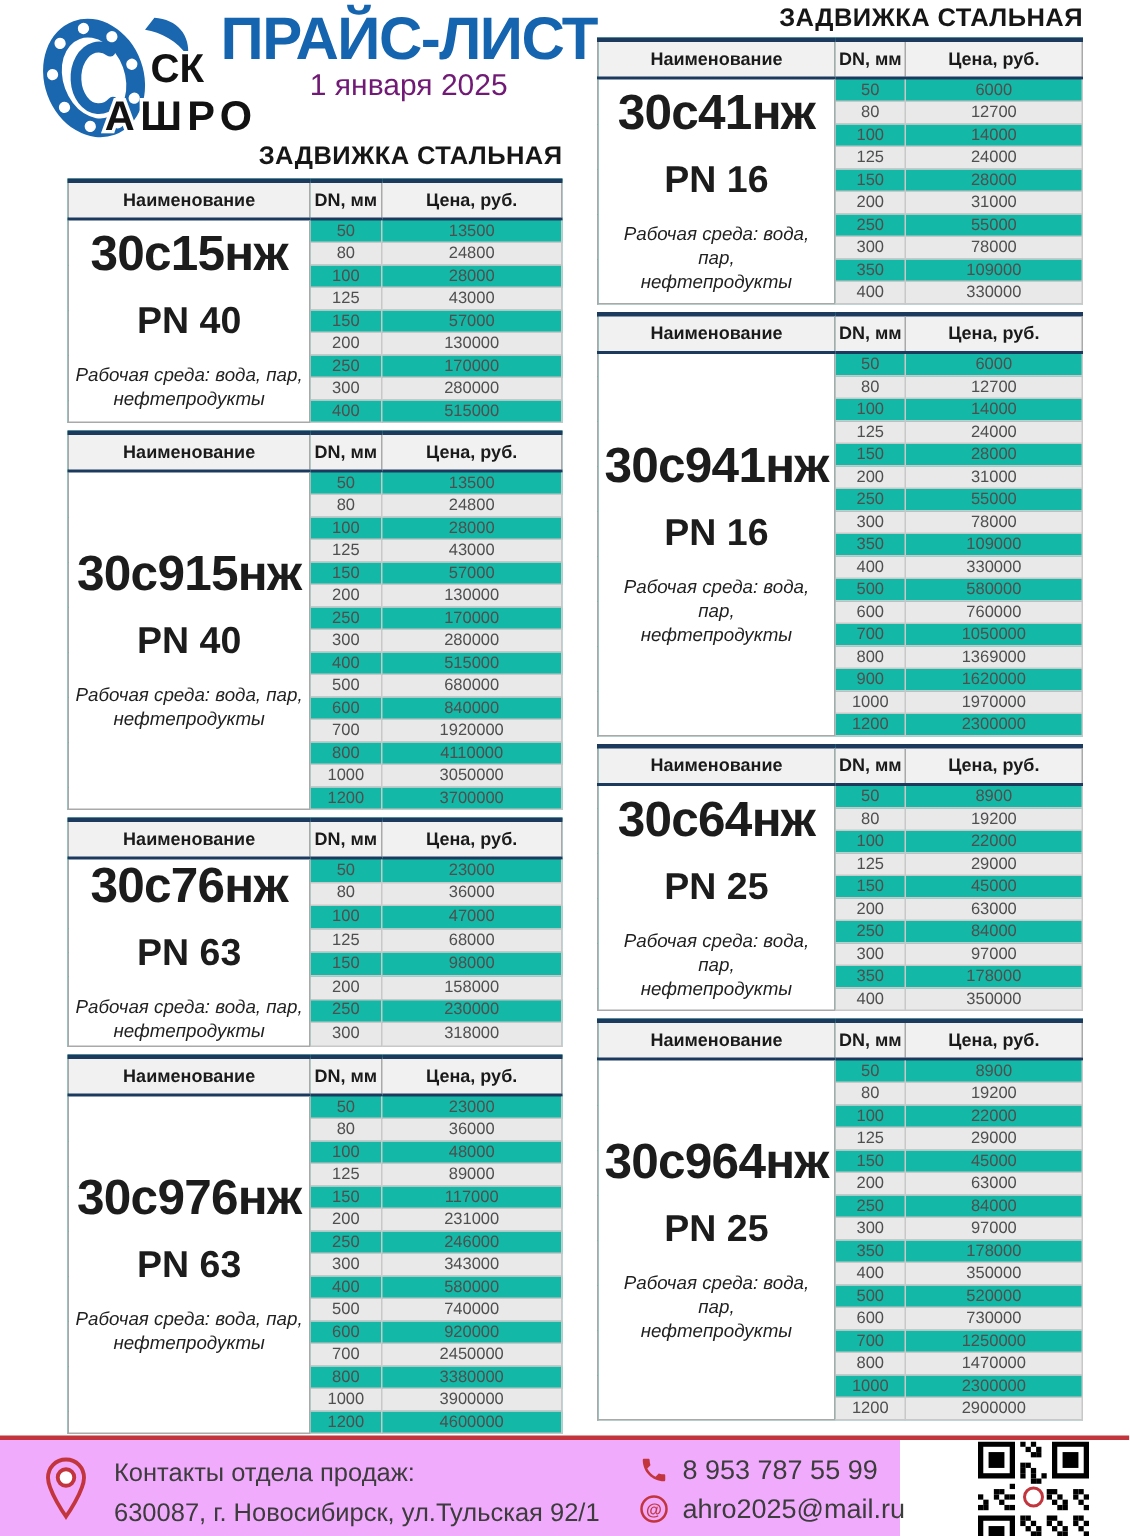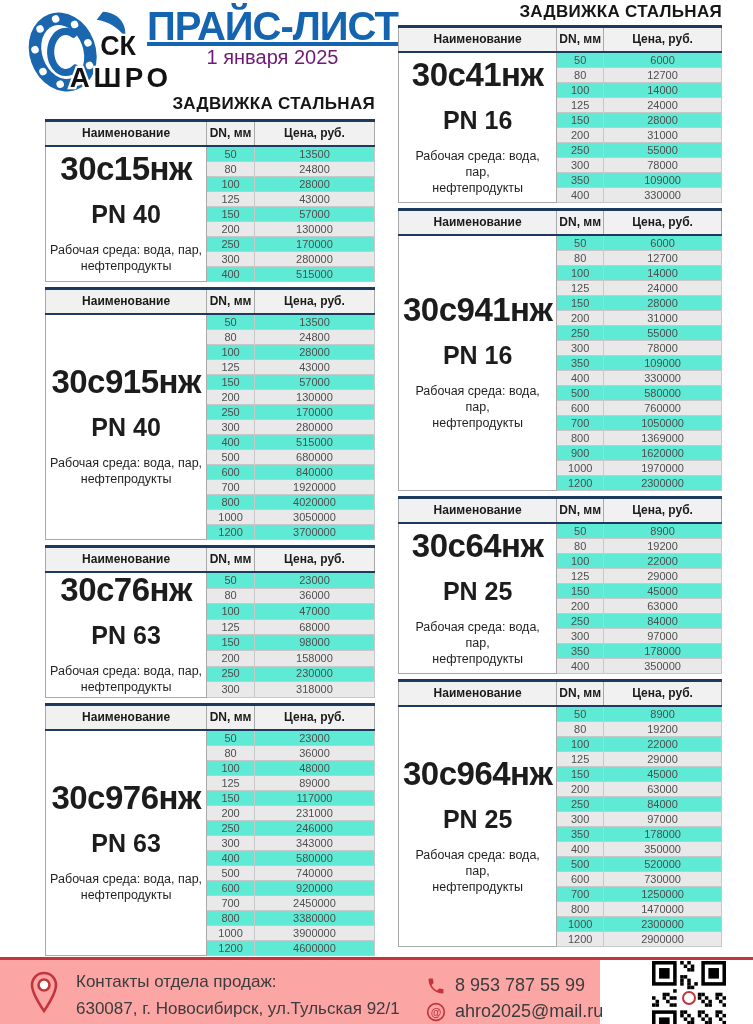--- a/index.html
+++ b/index.html
@@ -2,60 +2,60 @@
 <html><head>
 <meta charset="utf-8">
 <style>
   html,body{margin:0;padding:0;background:#ffffff;}
   .page{position:relative;width:753px;height:1024px;background:#ffffff;overflow:hidden;
         font-family:"Liberation Sans","DejaVu Sans",sans-serif;}
 
   
   .logo{position:absolute;left:18px;top:4px;width:152px;height:96px;}
   .title-block{position:absolute;left:110px;top:4px;width:325px;text-align:center;}
-  .title{font-size:40px;font-weight:bold;letter-spacing:-1px;color:#1564af;line-height:44px;text-decoration:underline;}
+  .title{font-size:40px;font-weight:bold;letter-spacing:-1px;color:#1564af;line-height:44px;}
   .date{font-size:20px;color:#701a75;line-height:22px;margin-top:-2px;}
 
   .section-heading{position:absolute;font-size:17px;font-weight:bold;color:#161616;
                    letter-spacing:.3px;text-align:right;margin:0;}
   .heading-left{left:45px;top:94px;width:330px;}
   .heading-right{left:398px;top:2px;width:324px;}
 
   
   .tables-col{position:absolute;}
   .col-left{left:45px;top:119px;width:330px;}
   .col-right{left:398px;top:25px;width:324px;}
 
   table.price-table{border-collapse:collapse;width:100%;table-layout:fixed;
-                    margin-bottom:5px;border:1px solid #a9a9a9;background:#5eead4;padding-left:37px;}
+                    margin-bottom:5px;border:1px solid #a9a9a9;background:#14b8a6;padding-left:37px;}
   col.c-name{width:49%;} col.c-dn{width:14.5%;} col.c-price{width:36.5%;}
 
   .price-table th{background:#f1f1f1;color:#1a1a1a;font-size:12px;font-weight:bold;
                   padding:5px 0;line-height:13px;text-align:center;
                   border-top:3px solid #1c3a5e;border-bottom:2px solid #1c3a5e;
                   border-left:1px solid #a9a9a9;border-right:1px solid #a9a9a9;}
   .price-table td.dn,.price-table td.price{height:14px;line-height:13px;font-size:11px;
                   color:#4f4f4f;text-align:center;padding:0;
                   border:1px solid #c8c8c8;}
   .price-table tbody tr:nth-child(even) td.dn,
   .price-table tbody tr:nth-child(even) td.price{background:#e9e9e9;}
   .price-table td.name-cell{background:#fff;border-right:1px solid #a9a9a9;
                   vertical-align:middle;text-align:center;padding:2px 4px;}
   .model{font-size:33px;font-weight:bold;color:#1c1c1c;line-height:30px;letter-spacing:-.5px;}
   .pn{font-size:25px;font-weight:bold;color:#1c1c1c;line-height:28px;margin-top:16px;}
-  .medium{font-size:12.5px;color:#1f1f1f;line-height:16px;margin-top:14px;}
+  .medium{font-style:italic;font-size:12.5px;color:#1f1f1f;line-height:16px;margin-top:14px;}
 
   
   .footer-divider{position:absolute;left:0;top:957px;width:753px;height:3px;background:#c2353d;}
-  .footer{position:absolute;left:0;top:960px;width:600px;height:64px;background:#fca5a5;}
+  .footer{position:absolute;left:0;top:960px;width:600px;height:64px;background:#f0abfc;}
   .contact-left{position:absolute;left:28px;top:8px;display:flex;align-items:center;}
   .pin-wrap{width:34px;margin-right:14px;}
   .contact-lines{font-size:17px;color:#3c3c3c;line-height:27px;}
   .contact-right{position:absolute;left:426px;top:10px;font-size:18px;color:#3c3c3c;}
-  .crow{display:flex;align-items:flex-end;height:26px;}
+  .crow{display:flex;align-items:flex-start;height:26px;}
   .crow svg{margin-right:9px;}
   .qr{position:absolute;left:652px;top:1px;width:74px;height:74px;}
 </style>
 </head>
 <body>
 
 <div class="page">
 
   <div class="logo">
     <svg width="152" height="96" viewBox="0 0 170 100">
@@ -213,21 +213,21 @@
           <tr class="data-row">
             <td class="dn">600</td>
             <td class="price">840000</td>
           </tr>
           <tr class="data-row">
             <td class="dn">700</td>
             <td class="price">1920000</td>
           </tr>
           <tr class="data-row">
             <td class="dn">800</td>
-            <td class="price">4020000</td>
+            <td class="price">4110000</td>
           </tr>
           <tr class="data-row">
             <td class="dn">1000</td>
             <td class="price">3050000</td>
           </tr>
           <tr class="data-row">
             <td class="dn">1200</td>
             <td class="price">3700000</td>
           </tr>
         </tbody>

